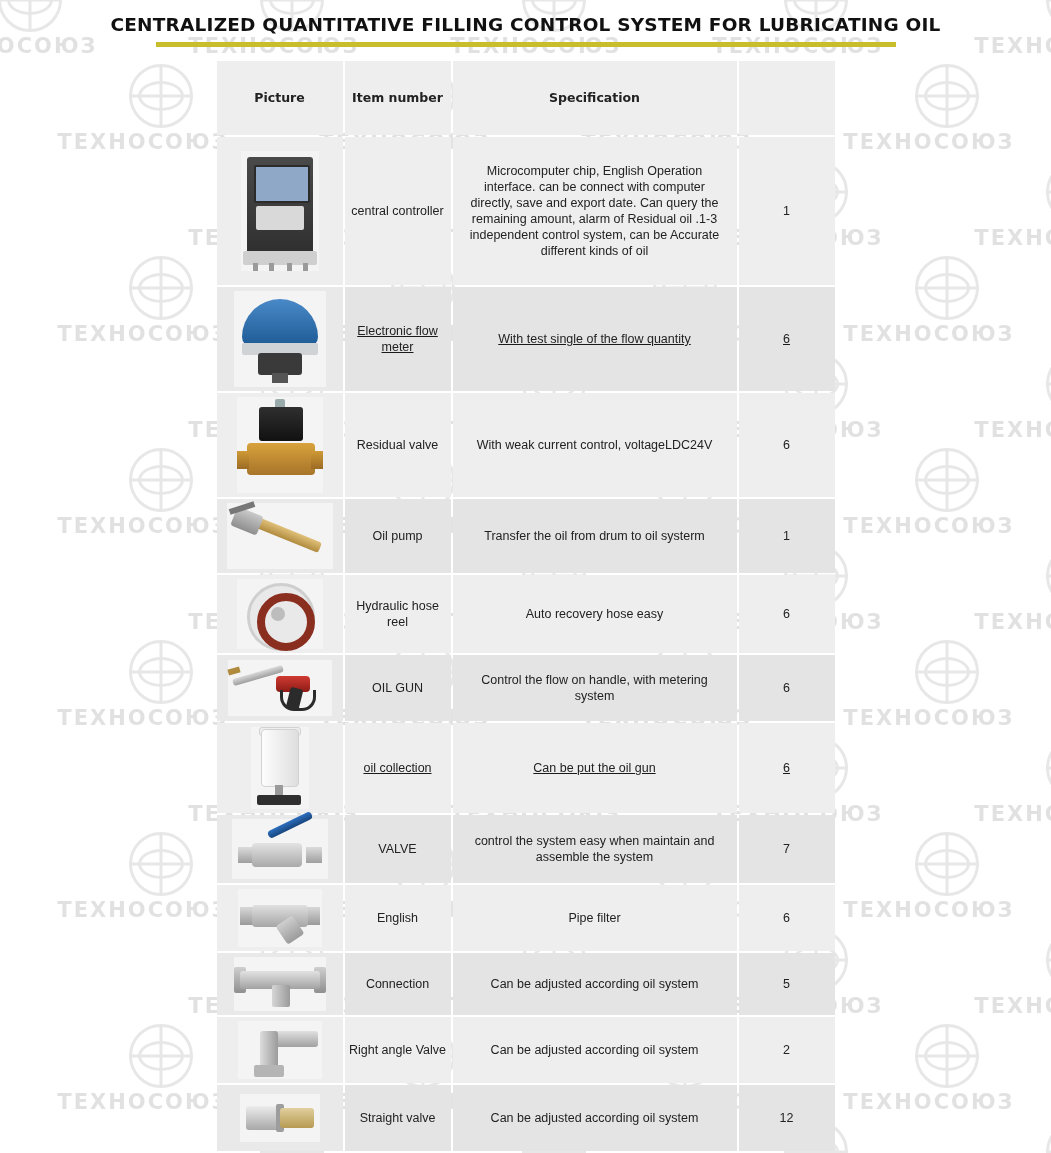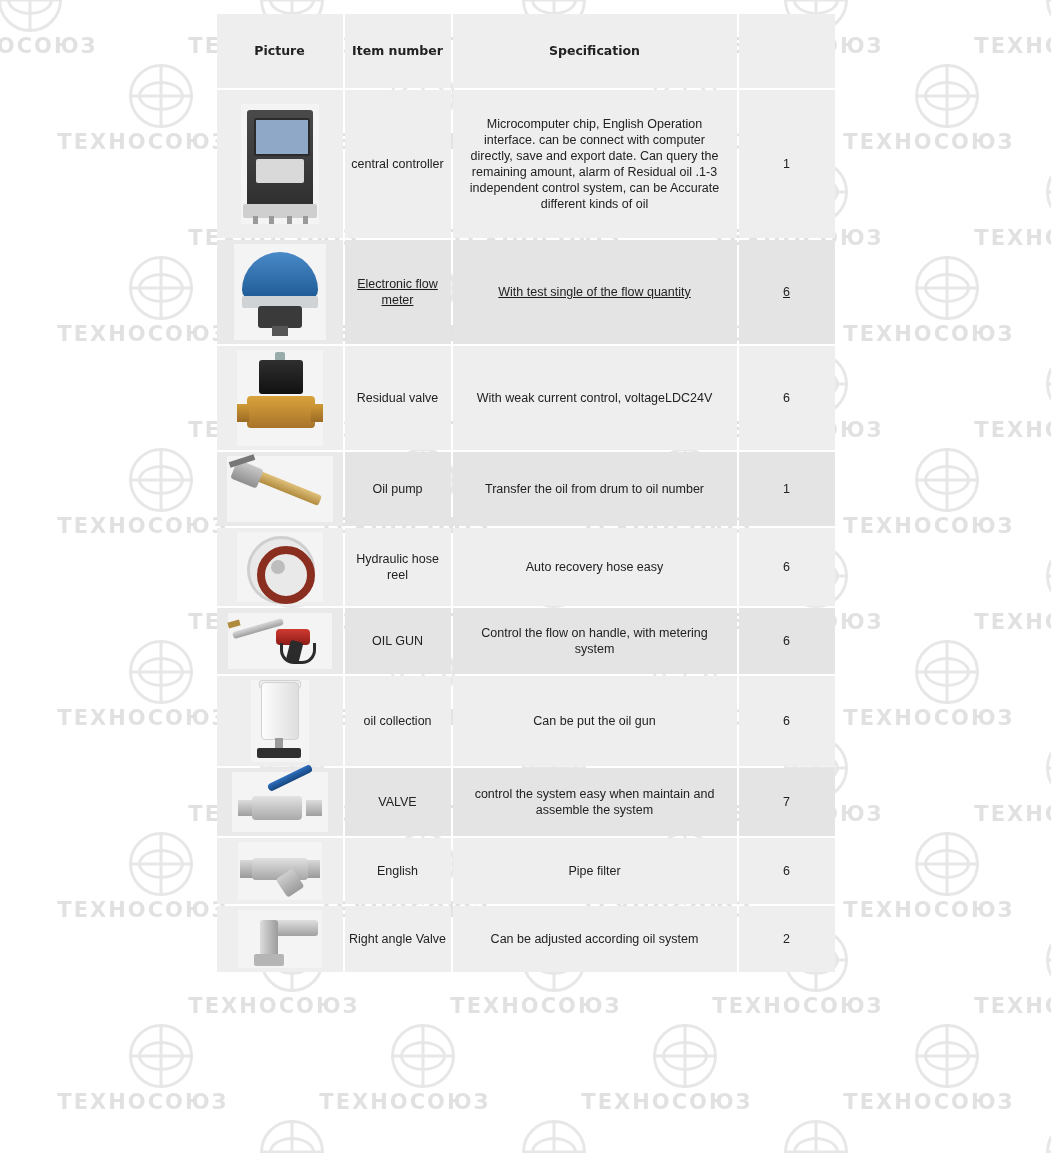--- a/index.html
+++ b/index.html
@@ -533,20 +533,24 @@
       <i></i>
     </div>
     <div class="wm-globe" style="left: 784.354px; top: 1120px;">
       <i></i>
     </div>
     <div class="wm-globe" style="left: 1046.35px; top: 1120px;"></div>
   </div>
 
 <div class="sheet">
 
+  <div class="title-block">
+    <div class="doc-title">CENTRALIZED QUANTITATIVE FILLING CONTROL SYSTEM FOR LUBRICATING OIL</div>
+    <div class="title-rule"></div>
+  </div>
 
   <table class="spec">
     <colgroup>
       <col class="c-pic">
         <col class="c-item">
         <col class="c-spec">
         <col class="c-qty">
     </colgroup>
     <thead>
       <tr>
@@ -611,21 +615,21 @@
           <td class="pic">
             <div>
               <div class="ph ph-pump">
                 <div class="tube"></div>
                 <div class="head"></div>
                 <div class="handle"></div>
               </div>
             </div>
           </td>
           <td class="item">Oil pump</td>
-          <td class="spec">Transfer the oil from drum to oil number</td>
+          <td class="spec">Transfer the oil from drum to oil systerm</td>
           <td class="qty">1</td>
         </tr>
         <tr style="height: 66px;">
           <td class="pic">
             <div>
               <div class="ph ph-reel">
                 <div class="disc"></div>
                 <div class="hose"></div>
                 <div class="hub"></div>
               </div>
@@ -644,21 +648,21 @@
                 <div class="body"></div>
                 <div class="guard"></div>
                 <div class="grip"></div>
               </div>
             </div>
           </td>
           <td class="item">OIL GUN</td>
           <td class="spec">Control the flow on handle, with metering system</td>
           <td class="qty">6</td>
         </tr>
-        <tr style="height: 84px;">
+        <tr style="height: 84px; text-decoration: underline;">
           <td class="pic">
             <div>
               <div class="ph ph-coll">
                 <div class="lip"></div>
                 <div class="cyl"></div>
                 <div class="stem"></div>
                 <div class="foot"></div>
               </div>
             </div>
           </td>
@@ -689,30 +693,59 @@
                 <div class="pr"></div>
                 <div class="body"></div>
                 <div class="leg"></div>
               </div>
             </div>
           </td>
           <td class="item">English</td>
           <td class="spec">Pipe filter</td>
           <td class="qty">6</td>
         </tr>
+        <tr class="alt" style="height: 48px;">
+          <td class="pic">
+            <div>
+              <div class="ph ph-conn">
+                <div class="nl"></div>
+                <div class="nr"></div>
+                <div class="bar"></div>
+                <div class="down"></div>
+              </div>
+            </div>
+          </td>
+          <td class="item">Connection</td>
+          <td class="spec">Can be adjusted according oil system</td>
+          <td class="qty">5</td>
+        </tr>
         <tr style="height: 66px;">
           <td class="pic">
             <div>
               <div class="ph ph-elbow">
                 <div class="h"></div>
                 <div class="v"></div>
                 <div class="nut"></div>
               </div>
             </div>
           </td>
           <td class="item">Right angle Valve</td>
           <td class="spec">Can be adjusted according oil system</td>
           <td class="qty">2</td>
         </tr>
+        <tr class="alt" style="height: 66px;">
+          <td class="pic">
+            <div>
+              <div class="ph ph-str">
+                <div class="a"></div>
+                <div class="ring"></div>
+                <div class="b"></div>
+              </div>
+            </div>
+          </td>
+          <td class="item">Straight valve</td>
+          <td class="spec">Can be adjusted according oil system</td>
+          <td class="qty">12</td>
+        </tr>
       </tbody>
   </table>
 
 </div>
 
 </body></html>

